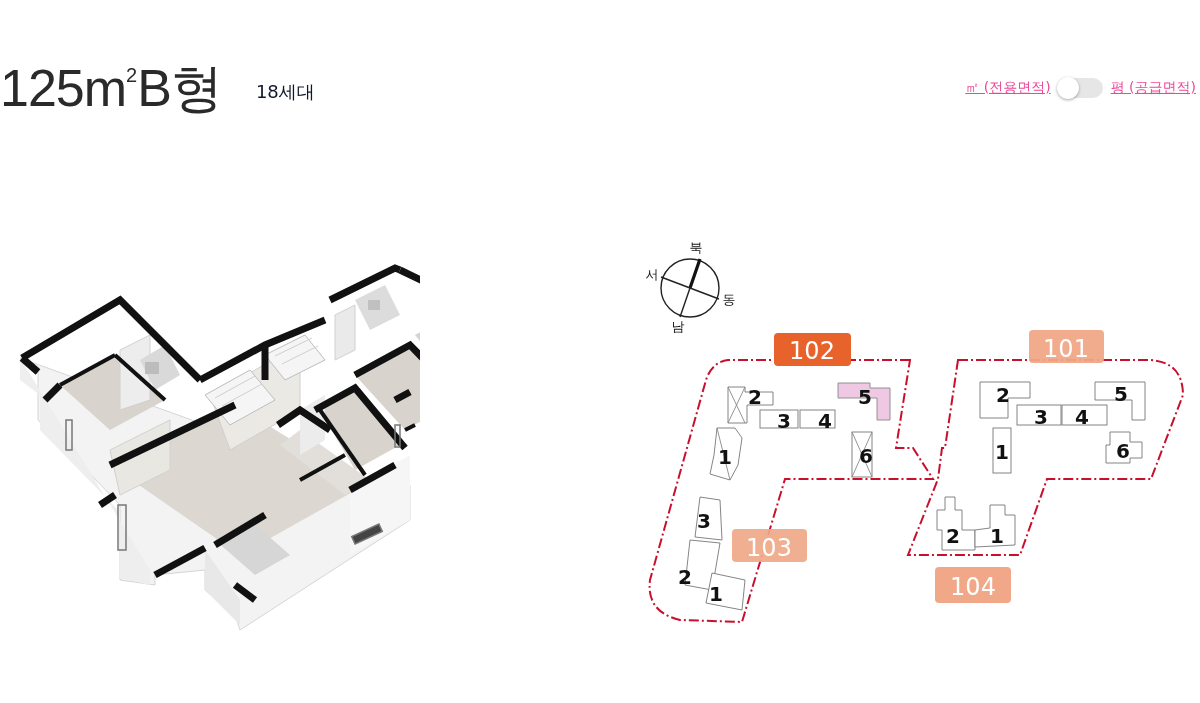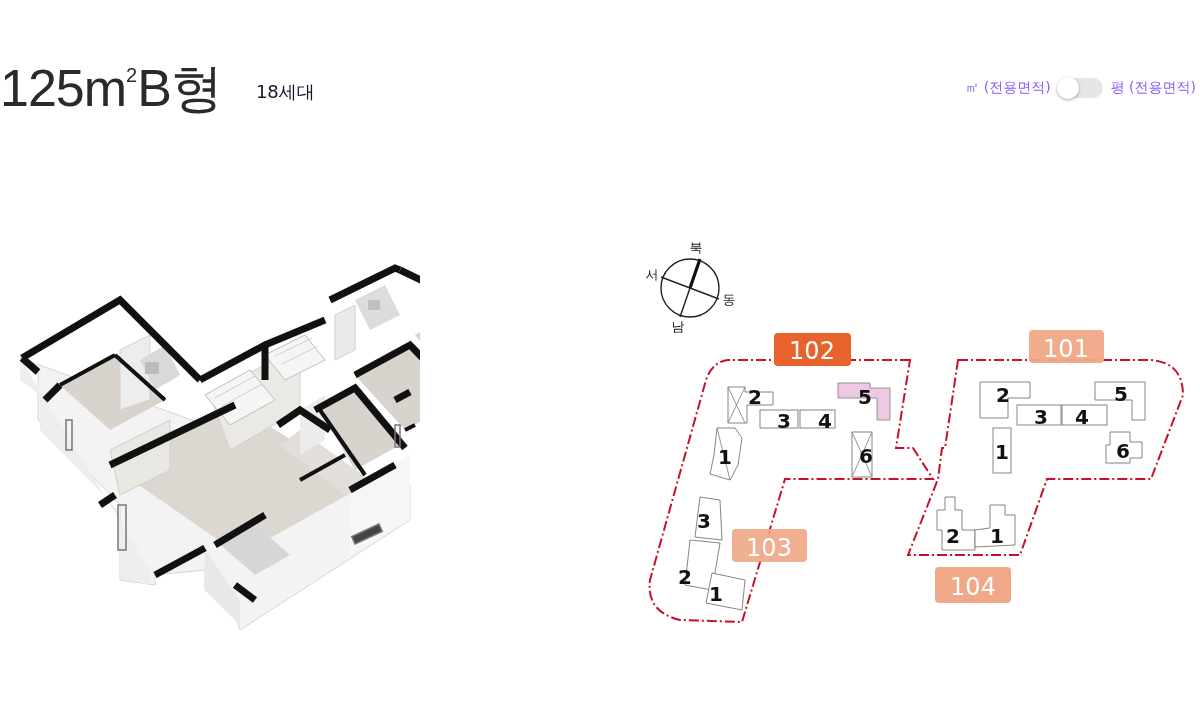--- a/index.html
+++ b/index.html
@@ -4,42 +4,42 @@
 <style>
   * { box-sizing: border-box; margin: 0; padding: 0; }
   html, body { width: 1200px; height: 703px; background: #ffffff; overflow: hidden; }
   body { position: relative; font-family: "DejaVu Sans", "Liberation Sans", sans-serif; color: #222; }
 
   .title-row { position: absolute; left: 0; top: 62px; display: flex; align-items: baseline; }
   .unit-title { font-family: "Liberation Sans", "DejaVu Sans", sans-serif; font-size: 52px; font-weight: 300; color: #2a2a2a; letter-spacing: -1px; line-height: 1; }
   .unit-title sup { font-size: 20px; vertical-align: 24px; letter-spacing: 0; }
   .household-count { margin-left: 34px; font-size: 18px; color: #0f172a; transform: translateY(-8px); }
 
-  .area-toggle { position: absolute; right: 4px; top: 78px; display: flex; align-items: center; font-size: 14px; color: #8b5cf6; }
+  .area-toggle { position: absolute; right: 4px; top: 78px; display: flex; align-items: center; font-size: 14px; color: #ec4899; text-decoration: underline; }
   .area-toggle .lbl { white-space: nowrap; }
   .switch { width: 46px; height: 20px; background: #e6e6e6; border-radius: 10px; position: relative; margin: 0 8px 0 6px; cursor: pointer; }
   .switch .knob { position: absolute; left: 0; top: -1px; width: 22px; height: 22px; border-radius: 50%; background: #fff; box-shadow: 0 1px 3px rgba(0,0,0,0.35); }
 
   .floorplan { position: absolute; left: 0; top: 250px; width: 420px; height: 390px; }
   .siteplan { position: absolute; left: 640px; top: 230px; width: 560px; height: 410px; }
 </style>
 </head>
 <body>
 
 <div class="title-row">
   <div class="unit-title"><span>125m</span><sup>2</sup><span>B형</span></div>
   <div class="household-count">18세대</div>
 </div>
 
 <div class="area-toggle">
   <span class="lbl">㎡ (전용면적)</span>
   <div class="switch">
     <div class="knob"></div>
   </div>
-  <span class="lbl">평 (전용면적)</span>
+  <span class="lbl">평 (공급면적)</span>
 </div>
 
 <div class="floorplan">
   <svg width="420" height="390" viewBox="0 250 420 390">
 
     <g>
       <polygon points="20,358 38,372 38,420 120,505 120,580 155,585 155,575 205,570 205,590 235,615 240,630 410,520 410,485 395,478 380,488" fill="#f3f3f3" stroke="#d5d5d5" stroke-width="1"></polygon>
       <polygon points="20,358 20,380 40,395 40,430 120,512 120,578 150,585 150,570" fill="#eeeeee"></polygon>
       <polygon points="205,550 205,590 240,625 240,600" fill="#e8e8e8"></polygon>
       <polygon points="350,490 410,455 410,520 350,555" fill="#f6f6f6"></polygon>

